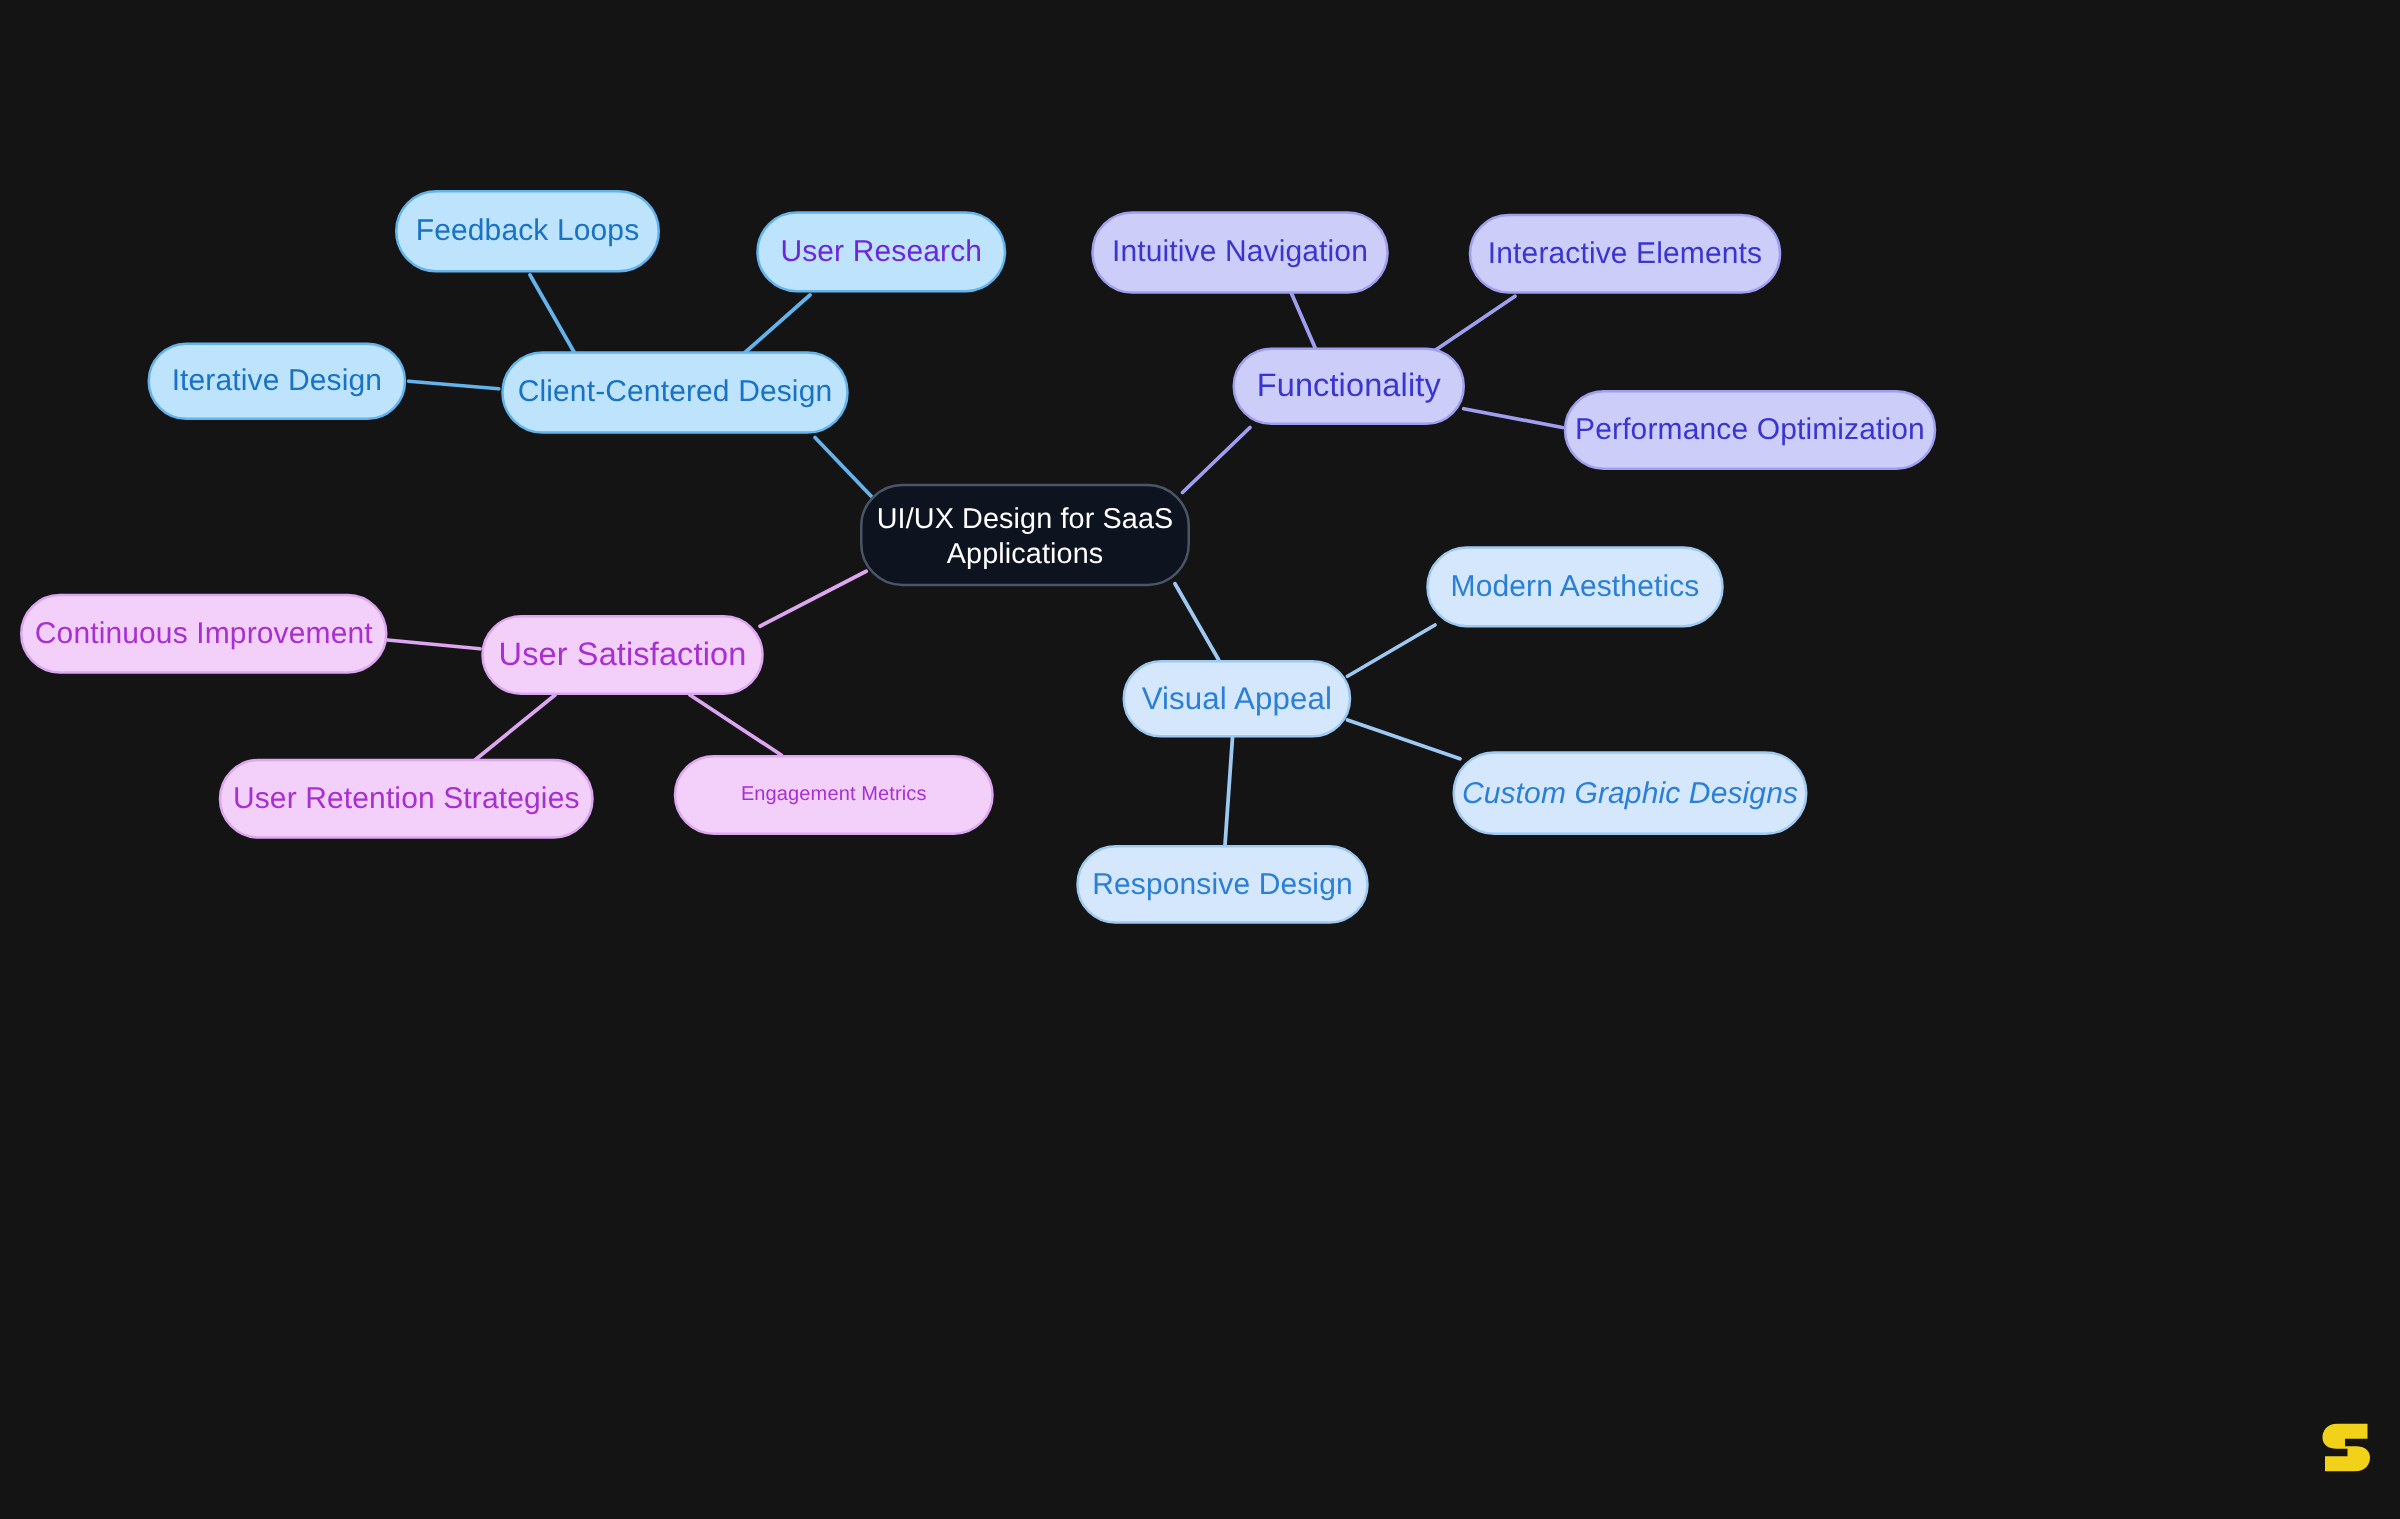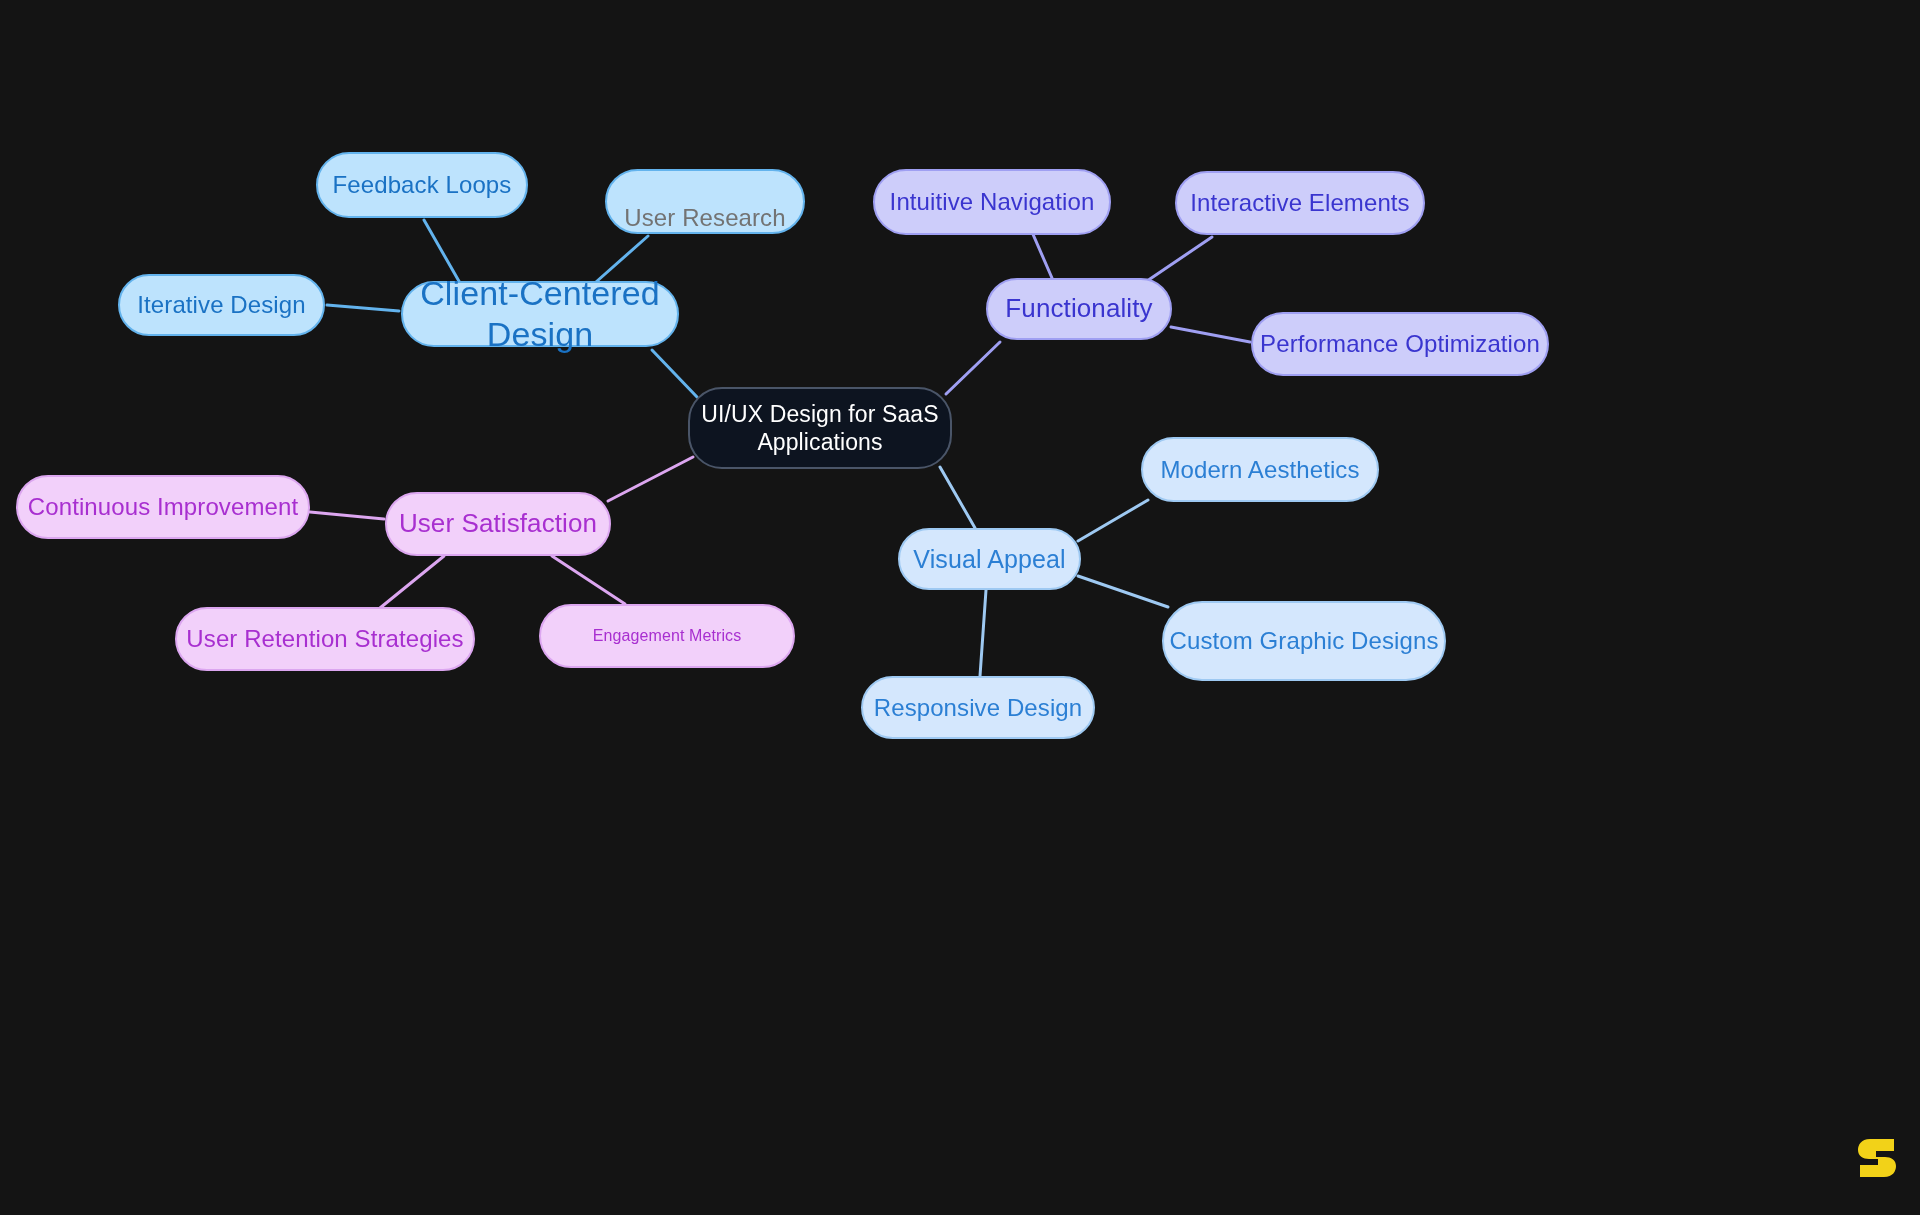--- a/index.html
+++ b/index.html
@@ -68,35 +68,35 @@
       <line x1="552" y1="556" x2="625" y2="604" stroke="#dca6f0" stroke-width="3" stroke-linecap="round"></line>
       <line x1="940" y1="467" x2="975" y2="528" stroke="#9ec9f2" stroke-width="3" stroke-linecap="round"></line>
       <line x1="1078" y1="541" x2="1148" y2="500" stroke="#9ec9f2" stroke-width="3" stroke-linecap="round"></line>
       <line x1="1078" y1="576" x2="1168" y2="607" stroke="#9ec9f2" stroke-width="3" stroke-linecap="round"></line>
       <line x1="986" y1="590" x2="980" y2="676" stroke="#9ec9f2" stroke-width="3" stroke-linecap="round"></line>
     </svg>
 
   <div id="nodes">
       <div class="node central" style="left: 688px; top: 387px; width: 264px; height: 82px; background: rgb(13, 20, 32); border-color: rgb(74, 85, 104); color: rgb(255, 255, 255); font-size: 23px;"><span>UI/UX Design for SaaS
 Applications</span></div>
-      <div class="node" style="left: 401px; top: 281px; width: 278px; height: 66px; background: rgb(189, 227, 253); border-color: rgb(99, 179, 237); color: rgb(26, 114, 196); font-size: 34px; align-items: center;"><span>Client-Centered Design</span></div>
+      <div class="node" style="left: 401px; top: 281px; width: 278px; height: 66px; background: rgb(189, 227, 253); border-color: rgb(99, 179, 237); color: rgb(26, 114, 196); font-size: 24px; align-items: center;"><span>Client-Centered Design</span></div>
       <div class="node" style="left: 316px; top: 152px; width: 212px; height: 66px; background: rgb(189, 227, 253); border-color: rgb(99, 179, 237); color: rgb(26, 114, 196); font-size: 24px;"><span>Feedback Loops</span></div>
-      <div class="node" style="left: 605px; top: 169px; width: 200px; height: 65px; background: rgb(189, 227, 253); border-color: rgb(99, 179, 237); color: #737373; font-size: 24px; align-items: flex-end;"><span>User Research</span></div>
+      <div class="node" style="left: 605px; top: 169px; width: 200px; height: 65px; background: rgb(189, 227, 253); border-color: rgb(99, 179, 237); color: #6d28d9; font-size: 24px;"><span>User Research</span></div>
       <div class="node" style="left: 118px; top: 274px; width: 207px; height: 62px; background: rgb(189, 227, 253); border-color: rgb(99, 179, 237); color: rgb(26, 114, 196); font-size: 24px; text-align: center;"><span>Iterative Design</span></div>
       <div class="node" style="left: 986px; top: 278px; width: 186px; height: 62px; background: rgb(205, 205, 250); border-color: rgb(159, 159, 242); color: rgb(58, 53, 207); font-size: 26px;"><span>Functionality</span></div>
       <div class="node" style="left: 873px; top: 141px; width: 238px; height: 66px; background: rgb(205, 205, 250); border-color: rgb(159, 159, 242); color: rgb(58, 53, 207); font-size: 24px; margin-top: 28px;"><span>Intuitive Navigation</span></div>
       <div class="node" style="left: 1175px; top: 171px; width: 250px; height: 64px; background: rgb(205, 205, 250); border-color: rgb(159, 159, 242); color: rgb(58, 53, 207); font-size: 24px;"><span>Interactive Elements</span></div>
       <div class="node" style="left: 1251px; top: 312px; width: 298px; height: 64px; background: rgb(205, 205, 250); border-color: rgb(159, 159, 242); color: rgb(58, 53, 207); font-size: 24px;"><span>Performance Optimization</span></div>
       <div class="node" style="left: 385px; top: 492px; width: 226px; height: 64px; background: rgb(242, 208, 250); border-color: rgb(220, 166, 240); color: rgb(168, 47, 208); font-size: 26px;"><span>User Satisfaction</span></div>
       <div class="node" style="left: 16px; top: 475px; width: 294px; height: 64px; background: rgb(242, 208, 250); border-color: rgb(220, 166, 240); color: rgb(168, 47, 208); font-size: 24px; align-items: center;"><span>Continuous Improvement</span></div>
       <div class="node" style="left: 175px; top: 607px; width: 300px; height: 64px; background: rgb(242, 208, 250); border-color: rgb(220, 166, 240); color: rgb(168, 47, 208); font-size: 24px; text-align: center;"><span>User Retention Strategies</span></div>
       <div class="node" style="left: 539px; top: 604px; width: 256px; height: 64px; background: rgb(242, 208, 250); border-color: rgb(220, 166, 240); color: rgb(168, 47, 208); font-size: 16px;"><span>Engagement Metrics</span></div>
       <div class="node" style="left: 898px; top: 528px; width: 183px; height: 62px; background: rgb(212, 231, 253); border-color: rgb(158, 201, 242); color: rgb(43, 127, 212); font-size: 25px;"><span>Visual Appeal</span></div>
       <div class="node" style="left: 1141px; top: 437px; width: 238px; height: 65px; background: rgb(212, 231, 253); border-color: rgb(158, 201, 242); color: rgb(43, 127, 212); font-size: 24px;"><span>Modern Aesthetics</span></div>
-      <div class="node" style="left: 1162px; top: 601px; width: 284px; height: 80px; background: rgb(212, 231, 253); border-color: rgb(158, 201, 242); color: rgb(43, 127, 212); font-size: 24px;"><span>Custom Graphic Designs</span></div>
+      <div class="node" style="left: 1162px; top: 601px; width: 284px; height: 67px; background: rgb(212, 231, 253); border-color: rgb(158, 201, 242); color: rgb(43, 127, 212); font-size: 24px; font-style: italic;"><span>Custom Graphic Designs</span></div>
       <div class="node" style="left: 861px; top: 676px; width: 234px; height: 63px; background: rgb(212, 231, 253); border-color: rgb(158, 201, 242); color: rgb(43, 127, 212); font-size: 24px;"><span>Responsive Design</span></div>
     </div>
 
   <svg id="logo" viewBox="0 0 42 46">
     <path d="M38 4 L14 4 C5 4 2 10 2 15 C2 21 7 24 13 24 L22 24 L22 30 L4 30 L4 42 L28 42 C37 42 40 36 40 31 C40 25 35 22 29 22 L20 22 L20 16 L38 16 Z" fill="#f2d218"></path>
   </svg>
 
 </div>
 
 </body></html>

